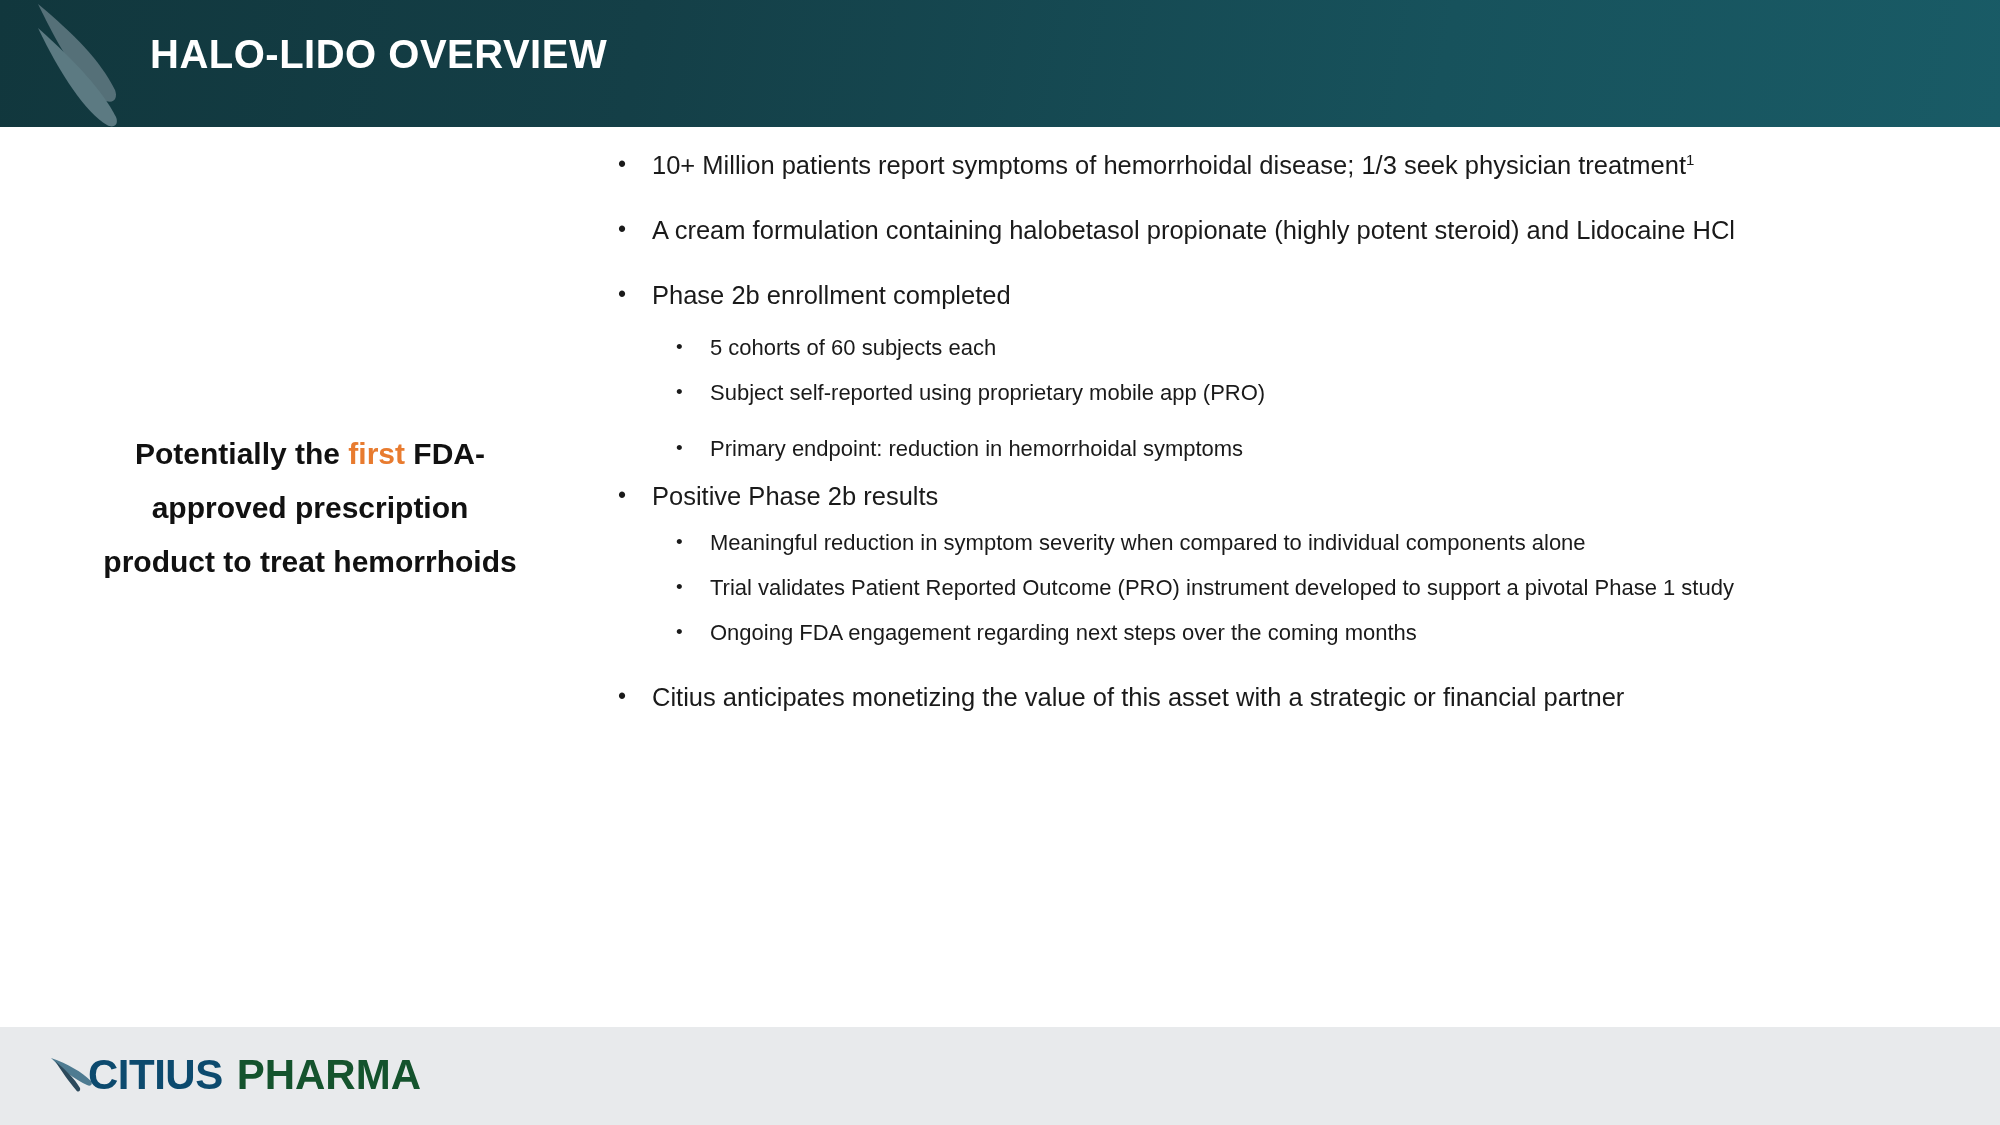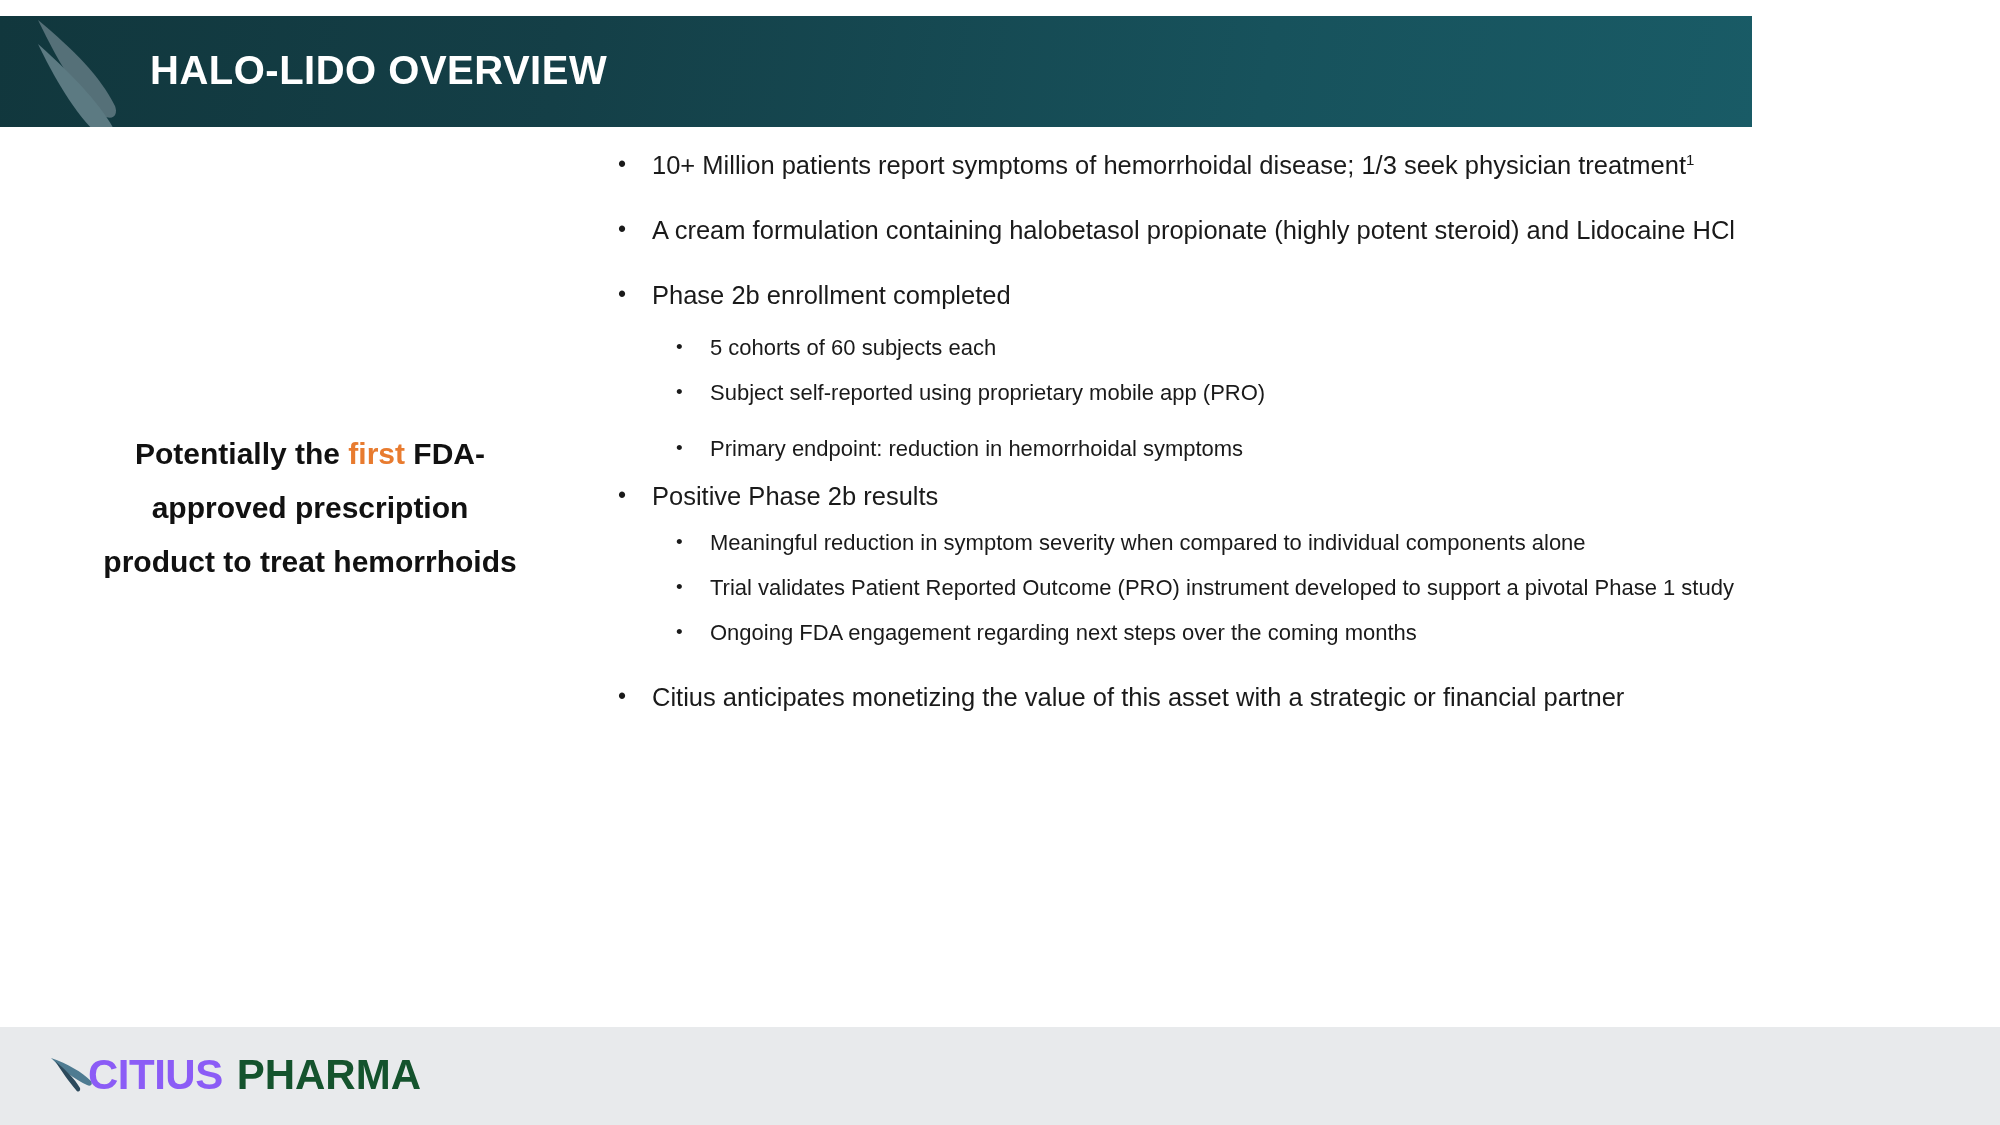--- a/index.html
+++ b/index.html
@@ -11,22 +11,22 @@
     width: 2000px;
     height: 1125px;
     font-family: "Liberation Sans", sans-serif;
     overflow: hidden;
     position: relative;
   }
 
   
   .header {
     position: absolute;
-    left: 0; top: 16px;
-    width: 1752px;
+    left: 0; top: 0;
+    width: 2000px;
     height: 127px;
     background: linear-gradient(100deg, #11373D 0%, #143F47 32%, #17525C 72%, #195B66 100%);
     overflow: hidden;
   }
   .header-swoosh {
     position: absolute;
     left: 22px; top: -2px;
     width: 125px; height: 130px;
   }
   .header-title {
@@ -120,21 +120,21 @@
     left: 48px;
     top: 22px;
     height: 52px;
     display: flex;
     align-items: center;
   }
   .logo-swoosh { width: 46px; height: 42px; margin-right: -6px; }
   .logo-citius {
     font-size: 42px;
     font-weight: bold;
-    color: #8b5cf6;
+    color: #0c4a6e;
     letter-spacing: -0.5px;
     font-family: "Liberation Sans", sans-serif;
   }
   .logo-pharma {
     font-size: 42px;
     font-weight: bold;
     color: #14532d;
     letter-spacing: 0px;
     margin-left: 14px;
     font-family: "Liberation Sans", sans-serif;

